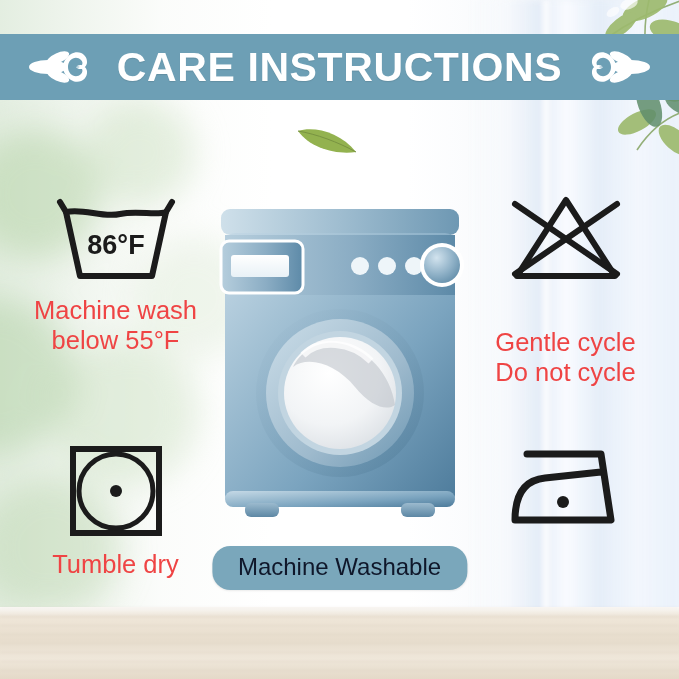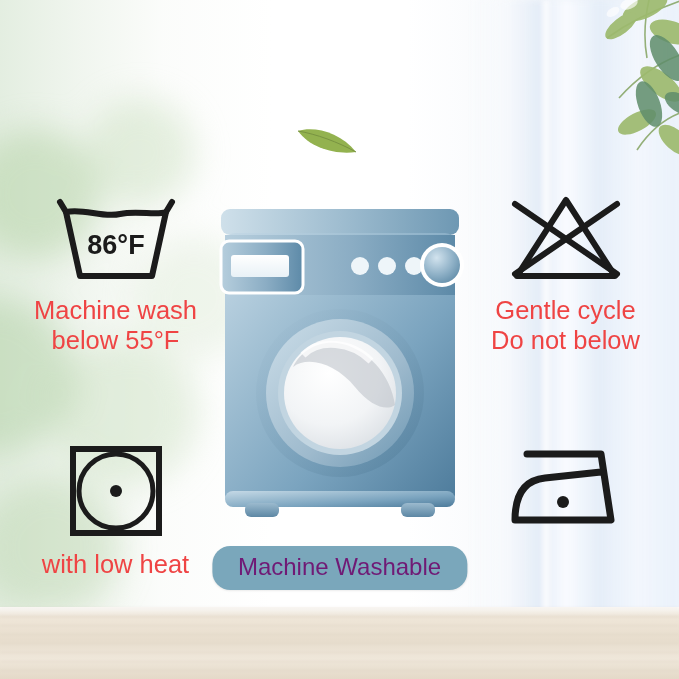--- a/index.html
+++ b/index.html
@@ -139,21 +139,21 @@
   
   .cell {
     position: absolute;
     width: 215px;
     display: flex;
     flex-direction: column;
     align-items: center;
     z-index: 4;
   }
   .cell-tl { left: 8px;   top: 192px; }
-  .cell-tr { right: 6px;  top: 192px; }
+  .cell-tr { right: 6px;  top: 192px; gap: 32px; }
   .cell-bl { left: 8px;   top: 442px; }
   .cell-br { right: 6px;  top: 442px; }
 
   .symbol { display: block; }
 
   .caption {
     margin-top: 10px;
     text-align: center;
     color: #ef4444;
     font-size: 25.5px;
@@ -175,21 +175,21 @@
 
   
   .badge {
     position: absolute;
     left: 50%;
     transform: translateX(-50%);
     top: 546px;
     padding: 7px 26px 9px;
     background: #7aa7bb;
     border-radius: 18px;
-    color: #701a75;
+    color: #0f172a;
     font-size: 24px;
     white-space: nowrap;
     z-index: 6;
     box-shadow: 0 1px 2px rgba(0,0,0,0.08);
   }
 </style>
 </head>
 <body>
 
 <div id="scene">
@@ -225,20 +225,41 @@
       <ellipse cx="96" cy="12" rx="9" ry="5" transform="rotate(-20 96 12)"></ellipse>
       <ellipse cx="80" cy="20" rx="7" ry="4" transform="rotate(-30 80 20)"></ellipse>
     </g>
   </svg>
 
   <svg class="floating-leaf" viewBox="0 0 62 34">
     <path d="M2 9 C18 4, 44 10, 60 30 C40 33, 14 26, 2 9 Z" fill="#93b24f"></path>
     <path d="M2 9 C20 12, 42 20, 60 30" stroke="#789341" stroke-width="1" fill="none"></path>
   </svg>
 
+  <div class="banner">
+    <svg class="fleur left" viewBox="0 0 62 46">
+      <g fill="#ffffff">
+        <path d="M40 23 C40 15, 48 11, 53 16 C57 20, 52 25, 48 23 C51 27, 58 25, 59 19 C60 11, 51 5, 43 10 C37 14, 35 19, 35 23 C35 27, 37 32, 43 36 C51 41, 60 35, 59 27 C58 21, 51 19, 48 23 C52 21, 57 26, 53 30 C48 35, 40 31, 40 23 Z"></path>
+        <ellipse cx="20" cy="23" rx="19" ry="7"></ellipse>
+        <ellipse cx="30" cy="14" rx="12" ry="5" transform="rotate(-24 30 14)"></ellipse>
+        <ellipse cx="30" cy="32" rx="12" ry="5" transform="rotate(24 30 32)"></ellipse>
+      </g>
+    </svg>
+
+    <div class="banner-title">CARE INSTRUCTIONS</div>
+
+    <svg class="fleur right" viewBox="0 0 62 46">
+      <g fill="#ffffff" transform="translate(62,0) scale(-1,1)">
+        <path d="M40 23 C40 15, 48 11, 53 16 C57 20, 52 25, 48 23 C51 27, 58 25, 59 19 C60 11, 51 5, 43 10 C37 14, 35 19, 35 23 C35 27, 37 32, 43 36 C51 41, 60 35, 59 27 C58 21, 51 19, 48 23 C52 21, 57 26, 53 30 C48 35, 40 31, 40 23 Z"></path>
+        <ellipse cx="20" cy="23" rx="19" ry="7"></ellipse>
+        <ellipse cx="30" cy="14" rx="12" ry="5" transform="rotate(-24 30 14)"></ellipse>
+        <ellipse cx="30" cy="32" rx="12" ry="5" transform="rotate(24 30 32)"></ellipse>
+      </g>
+    </svg>
+  </div>
 
   <div class="cell cell-tl">
     <svg class="symbol" width="128" height="94" viewBox="0 0 128 94">
       <path d="M8 10 L14 20 C32 16, 50 26, 68 22 C86 18, 104 24, 114 20 L120 10" fill="none" stroke="#1b1b1b" stroke-width="6" stroke-linecap="round" stroke-linejoin="round"></path>
       <path d="M14 20 L28 84 L100 84 L114 20" fill="none" stroke="#1b1b1b" stroke-width="6" stroke-linecap="round" stroke-linejoin="round"></path>
       <text x="64" y="62" text-anchor="middle" font-family="Liberation Sans, sans-serif" font-size="27" font-weight="bold" fill="#1b1b1b">86°F</text>
     </svg>
     <div class="caption">
       <span class="line">Machine wash</span>
       <span class="line">below 55°F</span>
@@ -246,32 +267,32 @@
   </div>
 
   <div class="cell cell-tr">
     <svg class="symbol" width="118" height="94" viewBox="0 0 118 94">
       <path d="M59 8 L108 84 L10 84 Z" fill="none" stroke="#1b1b1b" stroke-width="6" stroke-linejoin="round"></path>
       <line x1="8" y1="12" x2="110" y2="82" stroke="#1b1b1b" stroke-width="6" stroke-linecap="round"></line>
       <line x1="110" y1="12" x2="8" y2="82" stroke="#1b1b1b" stroke-width="6" stroke-linecap="round"></line>
     </svg>
     <div class="caption">
       <span class="line">Gentle cycle</span>
-      <span class="line">Do not below</span>
+      <span class="line">Do not cycle</span>
     </div>
   </div>
 
   <div class="cell cell-bl">
     <svg class="symbol" width="100" height="98" viewBox="0 0 100 98">
       <rect x="7" y="7" width="86" height="84" fill="none" stroke="#1b1b1b" stroke-width="6"></rect>
       <circle cx="50" cy="49" r="37" fill="none" stroke="#1b1b1b" stroke-width="5"></circle>
       <circle cx="50" cy="49" r="6" fill="#1b1b1b"></circle>
     </svg>
     <div class="caption">
-      <span class="line">with low heat</span>
+      <span class="line">Tumble dry</span>
     </div>
   </div>
 
   <div class="cell cell-br">
     <svg class="symbol" width="122" height="90" viewBox="0 0 122 90">
       <path d="M22 12 L96 12 L106 78 L10 78 C10 52, 20 38, 40 36 L96 30" fill="none" stroke="#1b1b1b" stroke-width="7" stroke-linecap="round" stroke-linejoin="round"></path>
       <circle cx="58" cy="60" r="6" fill="#1b1b1b"></circle>
     </svg>
   </div>
 

